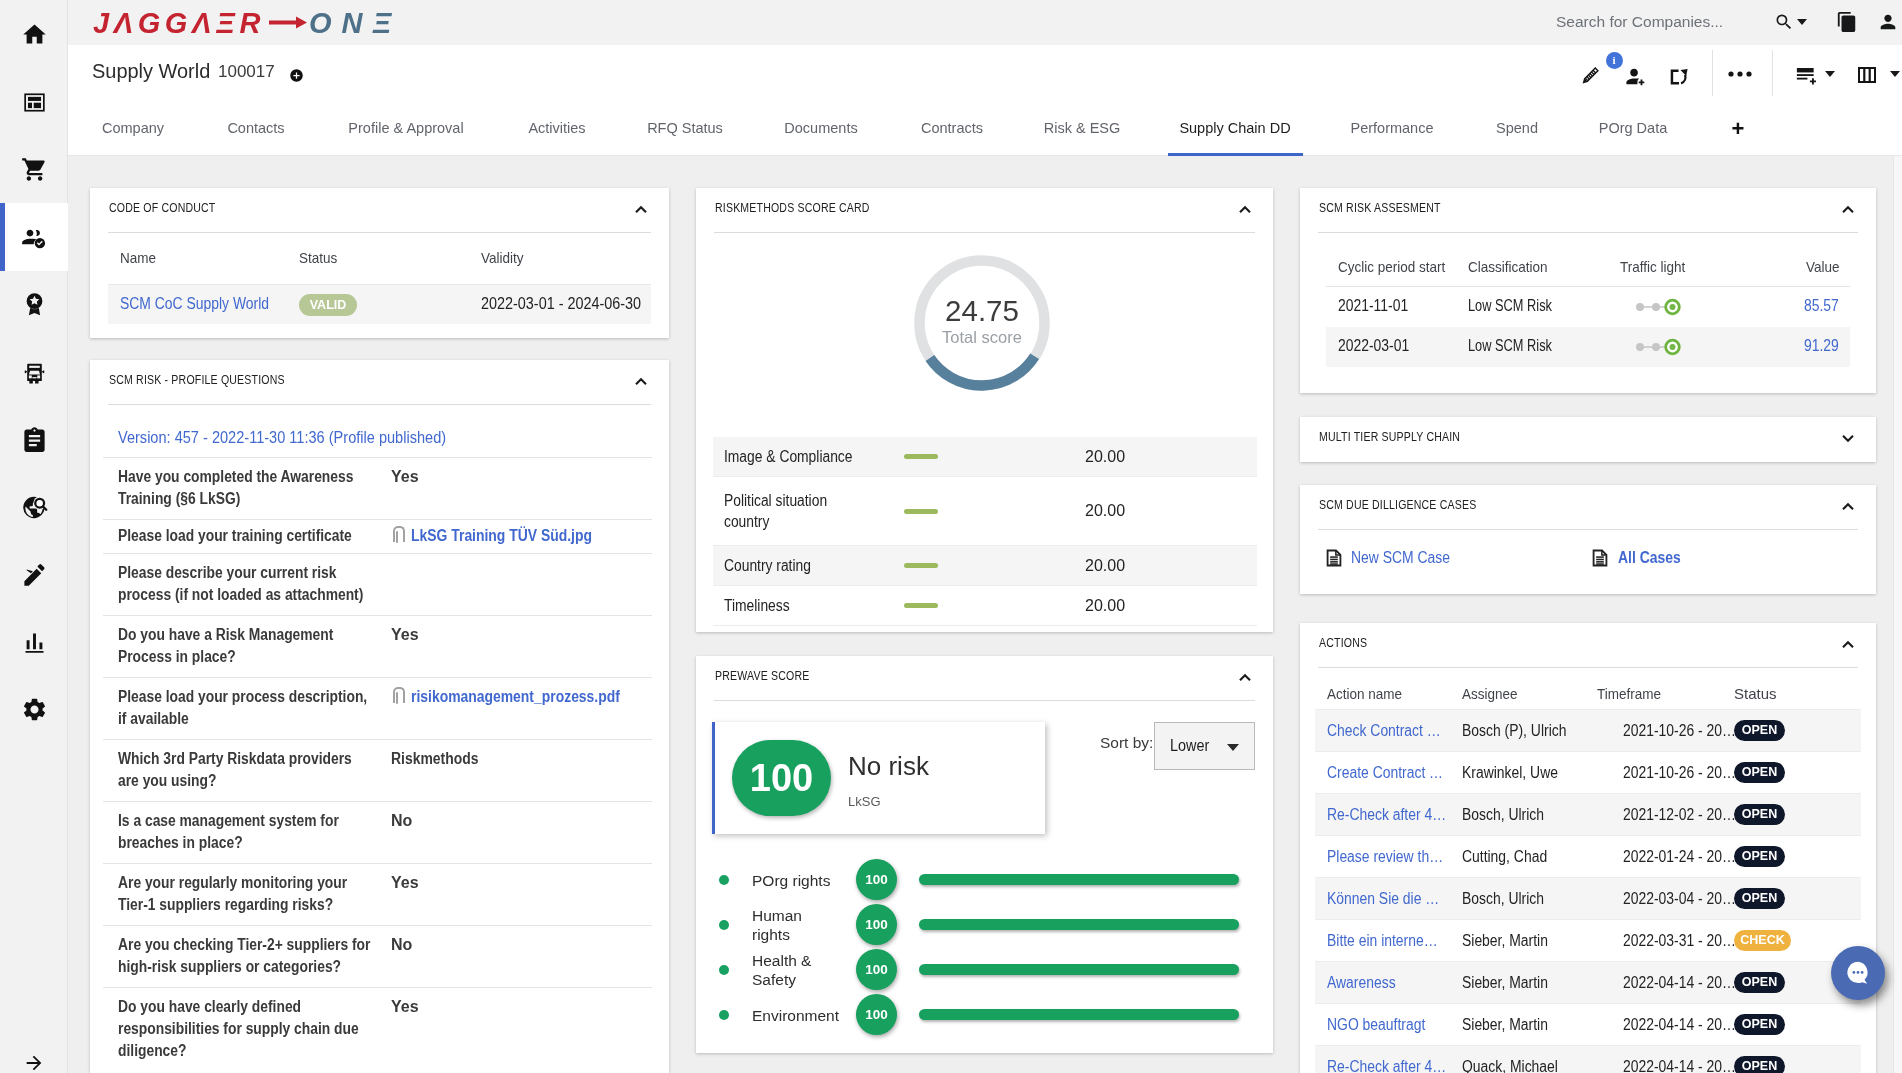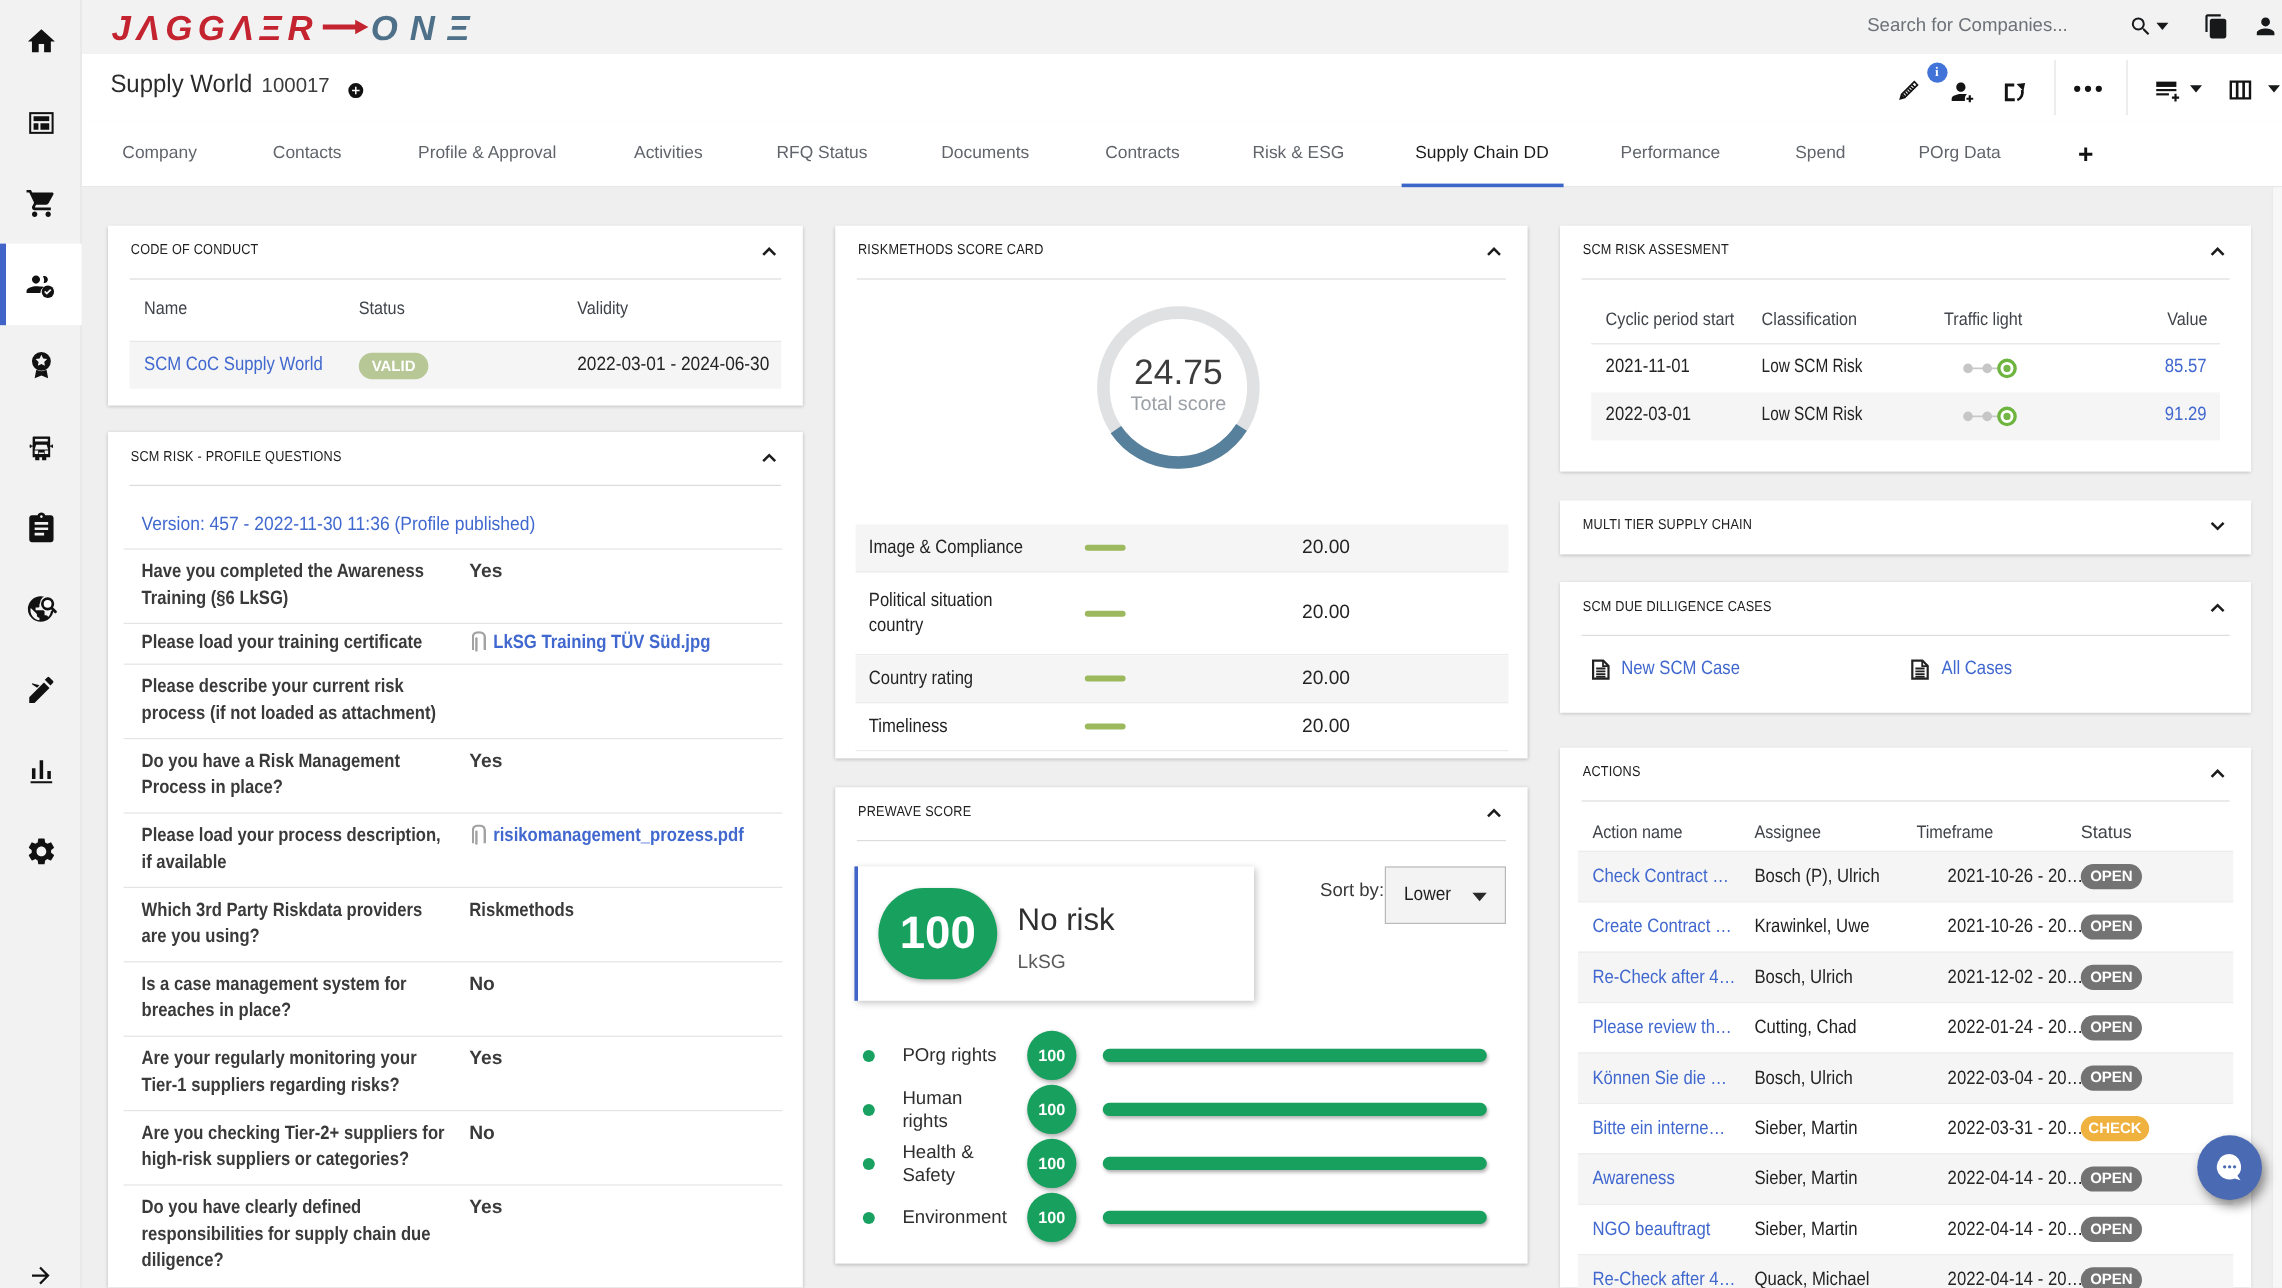--- a/index.html
+++ b/index.html
@@ -49,21 +49,21 @@
   .pwdot { position:absolute; left:23px; top:16px; width:10px; height:10px; border-radius:50%; background:#18a160; }
   .pwlab { position:absolute; left:56px; top:50%; transform:translateY(-50%); width:92px; font-size:15.5px; color:#2e2e2e; line-height:19px; }
   .pwbadge { position:absolute; left:160px; top:0px; width:41px; height:41px; border-radius:50%; background:#17a05e; box-shadow:1px 2px 4px rgba(0,0,0,0.35); color:#fff; font-weight:bold; font-size:13.5px; text-align:center; line-height:41px; }
   .pwbar { position:absolute; left:223px; top:15px; width:320px; height:11px; border-radius:5.5px; background:#17a05e; box-shadow:1px 2px 3px rgba(0,0,0,0.3); }
   
   .acrow { position:relative; display:flex; align-items:center; height:42px; border-top:1px solid #ececec; font-size:16px; color:#232323; }
   .acrow.g { background:#f5f5f5; }
   .acrow .c1 { position:absolute; left:12px; width:132px; white-space:nowrap; overflow:hidden; }
   .acrow .c2 { position:absolute; left:147px; width:130px; white-space:nowrap; overflow:hidden; }
   .acrow .c3 { position:absolute; left:282px; width:132px; white-space:nowrap; overflow:hidden;margin-left:26px; }
-  .acrow .pill { position:absolute; left:419px; width:51px; height:21px; line-height:21px; background:#737373; }
+  .acrow .pill { position:absolute; left:419px; width:51px; height:21px; line-height:21px; background:#0f172a; }
   .acrow .pill.y { background:#f0b23e; width:57px; }
   .doc { width:22px; height:22px; fill:#2f3338; }
   
   #fab { position:absolute; left:1831px; top:946px; width:54px; height:54px; border-radius:50%; background:#4a6ab4; box-shadow:3px 5px 9px rgba(0,0,0,0.45); z-index:40; display:flex; align-items:center; justify-content:center; }
 </style>
 </head>
 <body>
 
 <div id="sidebar">
   <div class="navitem" style="top:0px">
@@ -385,21 +385,21 @@
 
 <div class="card" style="left:696px; top:656px; width:577px; height:397px;">
   <div class="cardtitle"><span class="cx" style="transform:scaleX(0.88)">PREWAVE SCORE</span></div>
   <svg class="chev" viewBox="0 0 24 24">
       <polyline points="4.5,15.5 12,8 19.5,15.5" fill="none" stroke="#1c1c1c" stroke-width="3.2"></polyline>
     </svg>
   <div class="cardhr"></div>
   <div class="abs" style="left:16px; top:66px; width:333px; height:112px; background:#fff; box-shadow:2px 2px 6px rgba(0,0,0,0.25); border-left:3px solid #4064c8;">
     <div class="abs" style="left:17px; top:18px; width:99px; height:76px; border-radius:38px; background:#17a05e; box-shadow:1px 2px 4px rgba(0,0,0,0.3); color:#fff; font-size:38px; font-weight:bold; text-align:center; line-height:76px;">100</div>
     <div class="abs" style="left:133px; top:29px; font-size:26px; color:#2f2f2f;">No risk</div>
-    <div class="abs" style="left:133px; top:72px; font-size:16px; color:#5a5a5a;">LkSG</div>
+    <div class="abs" style="left:133px; top:72px; font-size:13px; color:#5a5a5a;">LkSG</div>
   </div>
   <div class="abs" style="left:404px; top:78px; font-size:15.5px; color:#3a3a3a;">Sort by:</div>
   <div class="abs" style="left:458px; top:66px; width:101px; height:48px; background:#f3f3f3; border:1px solid #b9b9b9;">
     <span class="abs" style="left:15px; top:14px; font-size:16px; color:#1d1d1d;"><span class="cx" style="transform:scaleX(0.9)">Lower</span></span>
     <div class="abs" style="right:15px; top:21px; width:0; height:0; border-left:6px solid transparent; border-right:6px solid transparent; border-top:7px solid #2a2a2a;"></div>
   </div>
   <div class="pwrow" style="top:203px;">
       <span class="pwdot"></span>
       <span class="pwlab">POrg rights</span>
       <span class="pwbadge">100</span>
@@ -490,21 +490,21 @@
         <path d="M5 3.8h9.2l4.8 4.8v11.6H5z"></path>
         <path d="M14 4v4.8h5" stroke-width="1.6"></path>
       </g>
       <g stroke="#222" stroke-width="1.7">
         <line x1="7.8" y1="11" x2="16.2" y2="11"></line>
         <line x1="7.8" y1="13.6" x2="16.2" y2="13.6"></line>
         <line x1="7.8" y1="16.2" x2="16.2" y2="16.2"></line>
         <line x1="7.8" y1="18.6" x2="16.2" y2="18.6"></line>
       </g>
     </svg>
-  <a class="abs link" style="left:318px; top:64px; font-size:16px;"><span class="cx">All Cases</span></a>
+  <a class="abs link" style="left:318px; top:64px; font-size:16px;font-weight:bold;"><span class="cx">All Cases</span></a>
 </div>
 
 <div class="card" style="left:1300px; top:623px; width:576px; height:450px;">
   <div class="cardtitle"><span class="cx" style="transform:scaleX(0.88)">ACTIONS</span></div>
   <svg class="chev" viewBox="0 0 24 24">
       <polyline points="4.5,15.5 12,8 19.5,15.5" fill="none" stroke="#1c1c1c" stroke-width="3.2"></polyline>
     </svg>
   <div class="cardhr"></div>
   <div class="abs th" style="left:27px; top:62px;"><span class="cx">Action name</span></div>
   <div class="abs th" style="left:162px; top:62px;"><span class="cx">Assignee</span></div>

